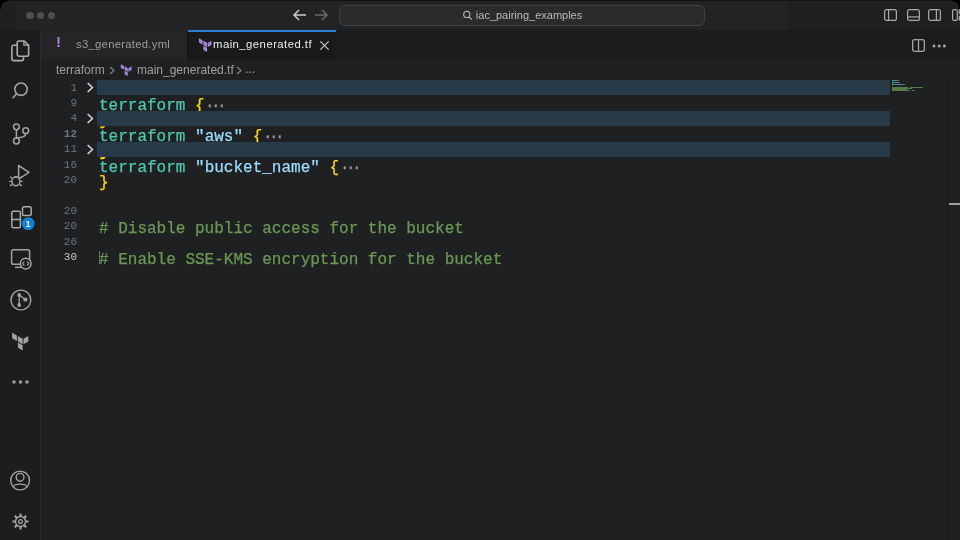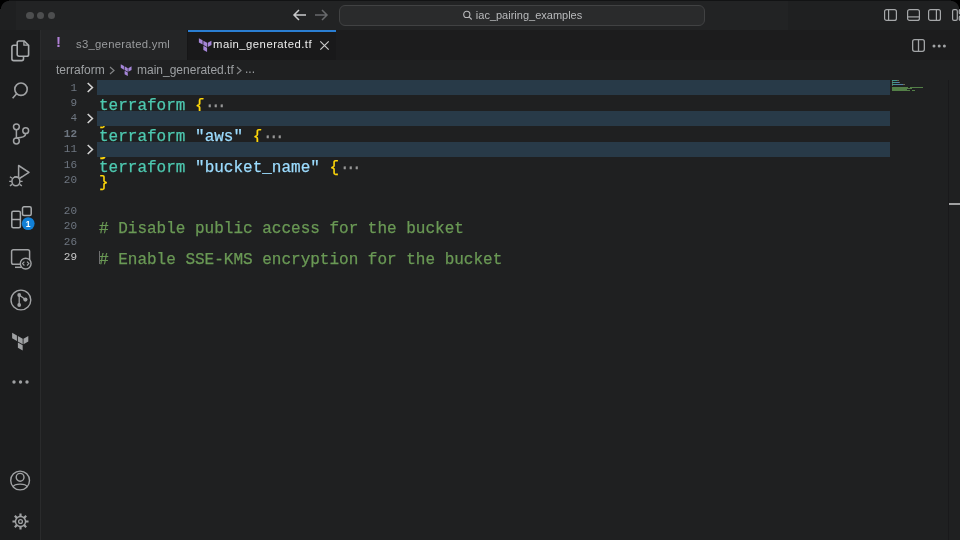--- a/index.html
+++ b/index.html
@@ -170,21 +170,21 @@
         <span class="code"><span class="cm"># Disable public access for the bucket</span></span>
       </div>
     <div class="row" style="top:139.1px;">
         <span class="num">20</span>
       </div>
     <div class="row" style="top:154.5px;">
         <span class="num">26</span>
         <span class="code"><span class="cm"># Enable SSE-KMS encryption for the bucket</span></span>
       </div>
     <div class="row" style="top:170.0px;">
-        <span class="num" style="color:#c9c9c9;">29</span>
+        <span class="num" style="color:#c9c9c9;">30</span>
         <div style="position:absolute;left:57.7px;top:1px;width:1px;height:13.5px;background:#6e6f70;"></div>
       </div>
   </div>
 
   <div id="minimapwrap">
     <div class="mm" style="left:891.5px;top:79.6px;width:5.4px;background:#3f968c;"></div>
     <div class="mm" style="left:897.2px;top:79.6px;width:1.5px;background:#6a6a50;"></div>
     <div class="mm" style="left:891.5px;top:80.7px;width:1.5px;background:#626250;"></div>
     <div class="mm" style="left:891.5px;top:81.75px;width:4.4px;background:#3f968c;"></div>
     <div class="mm" style="left:896.2px;top:81.75px;width:2.6px;background:#5380a8;"></div>

